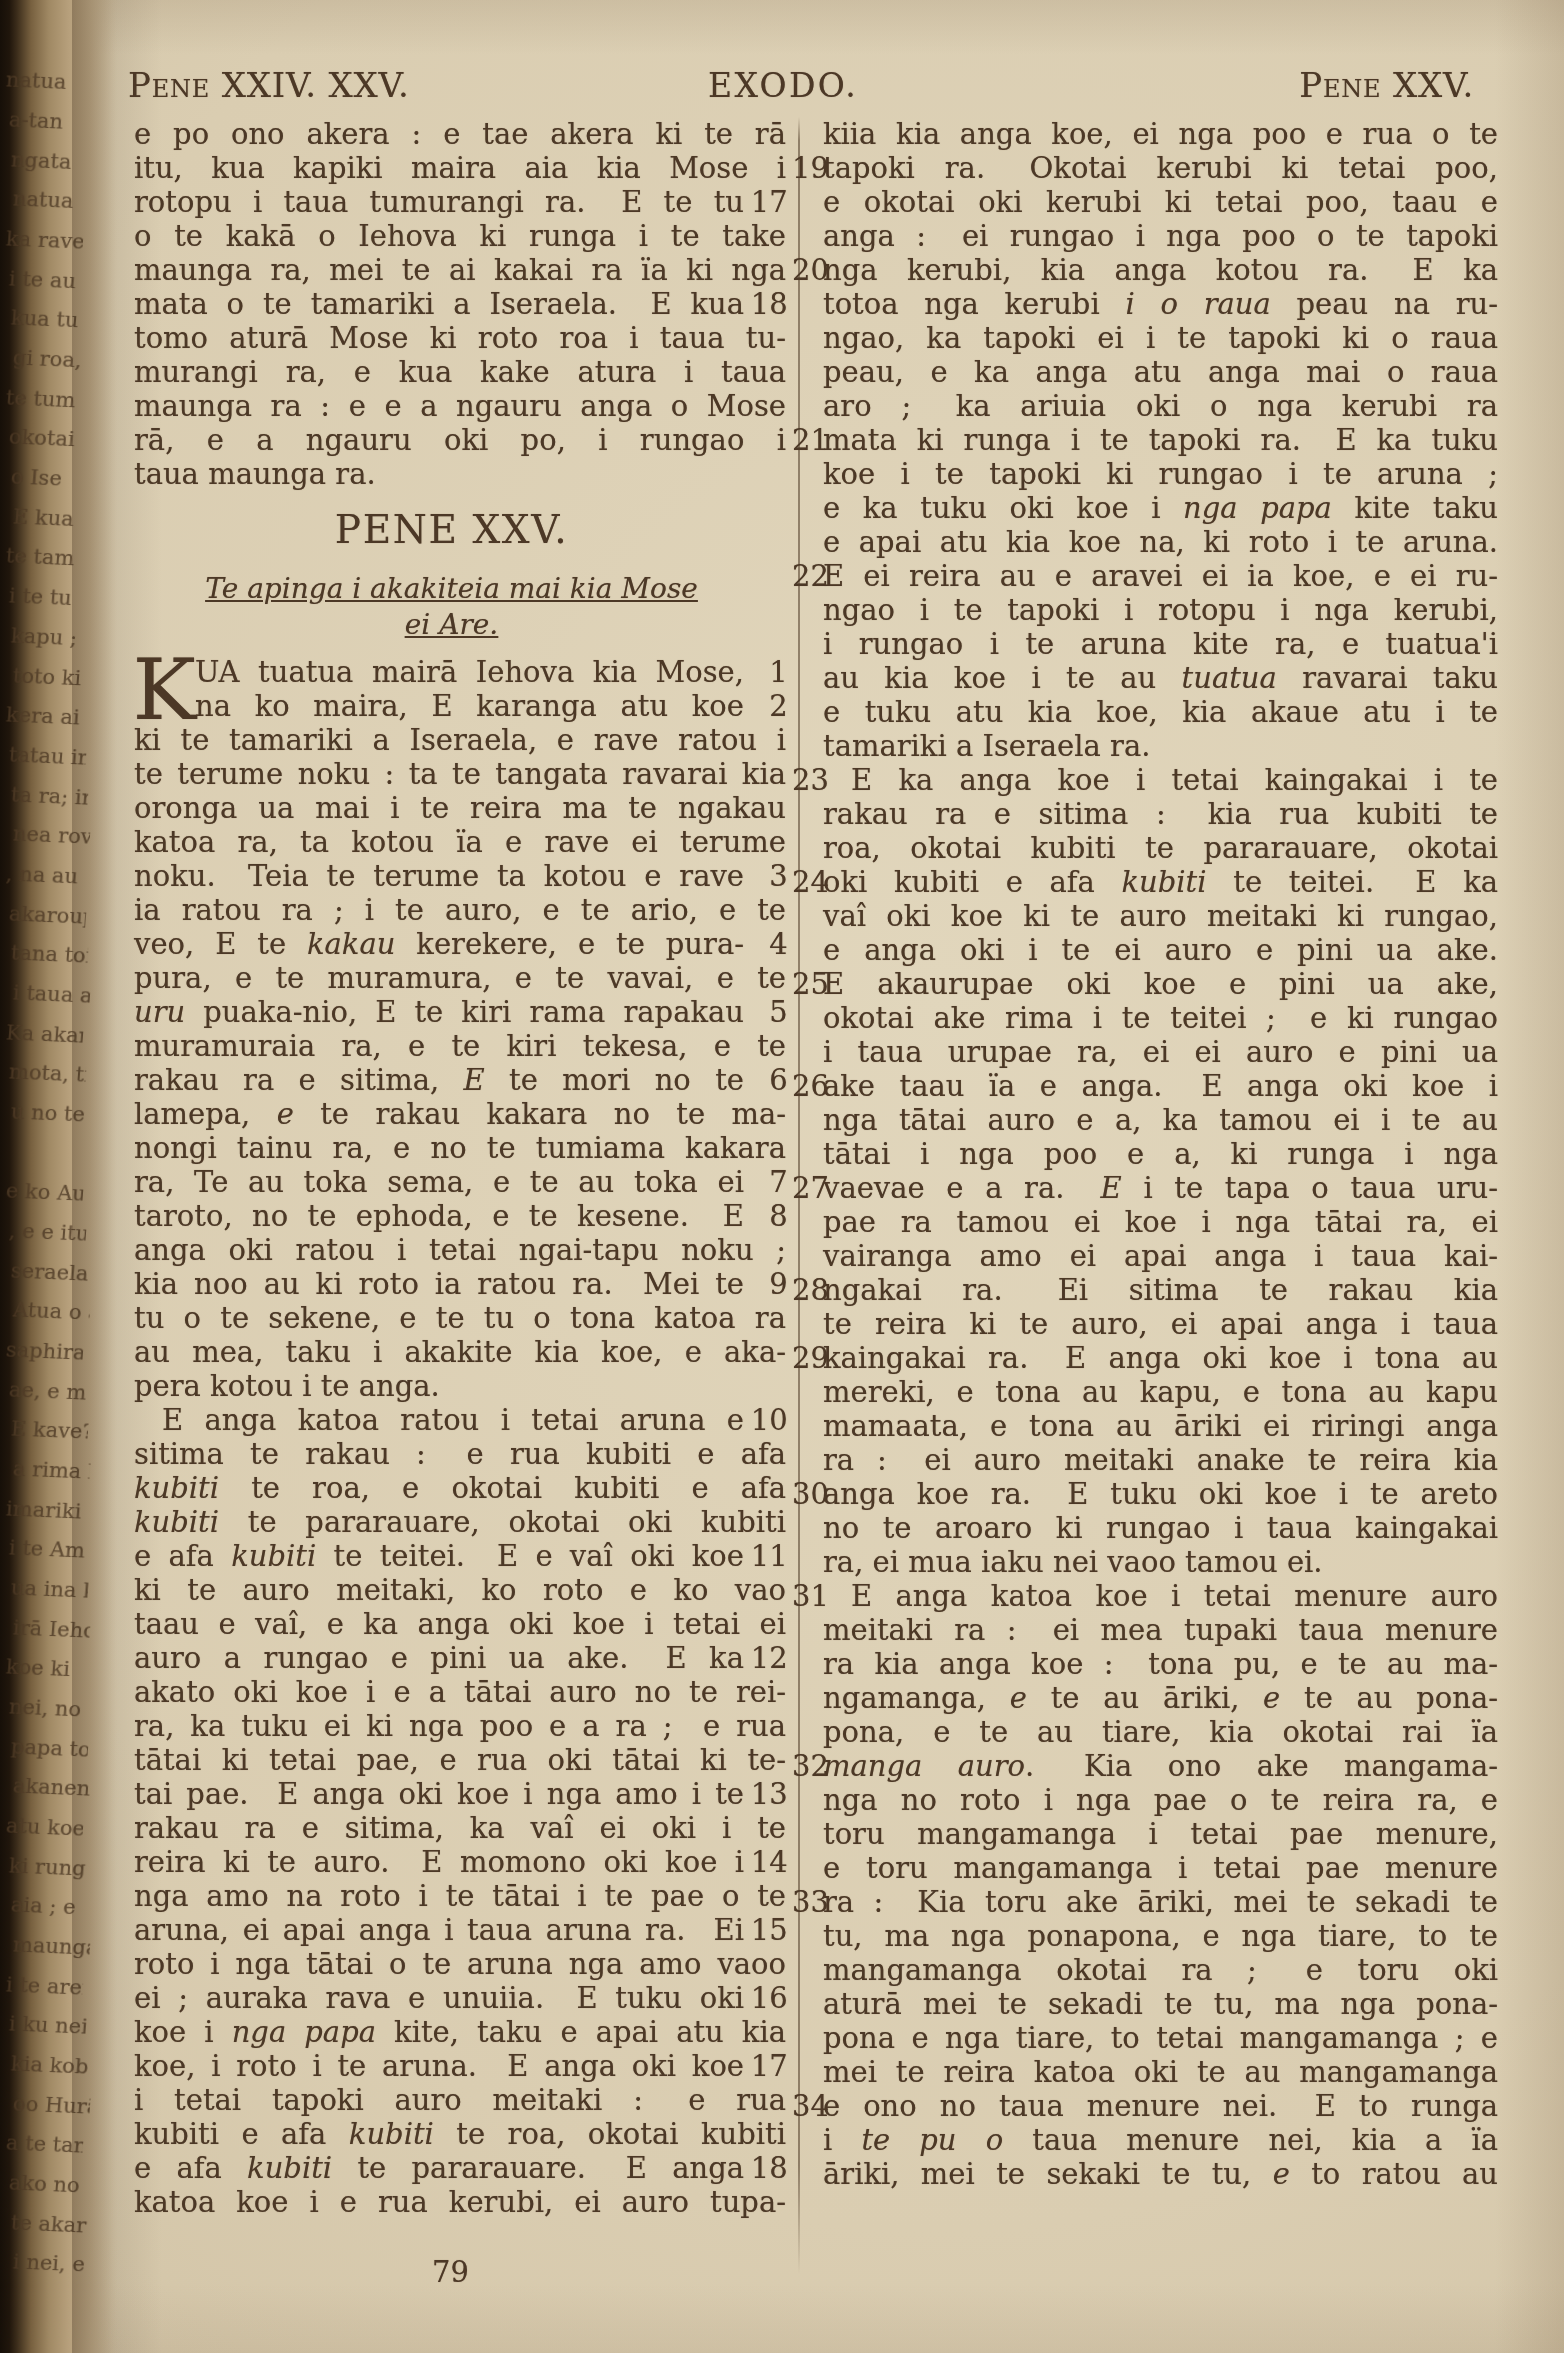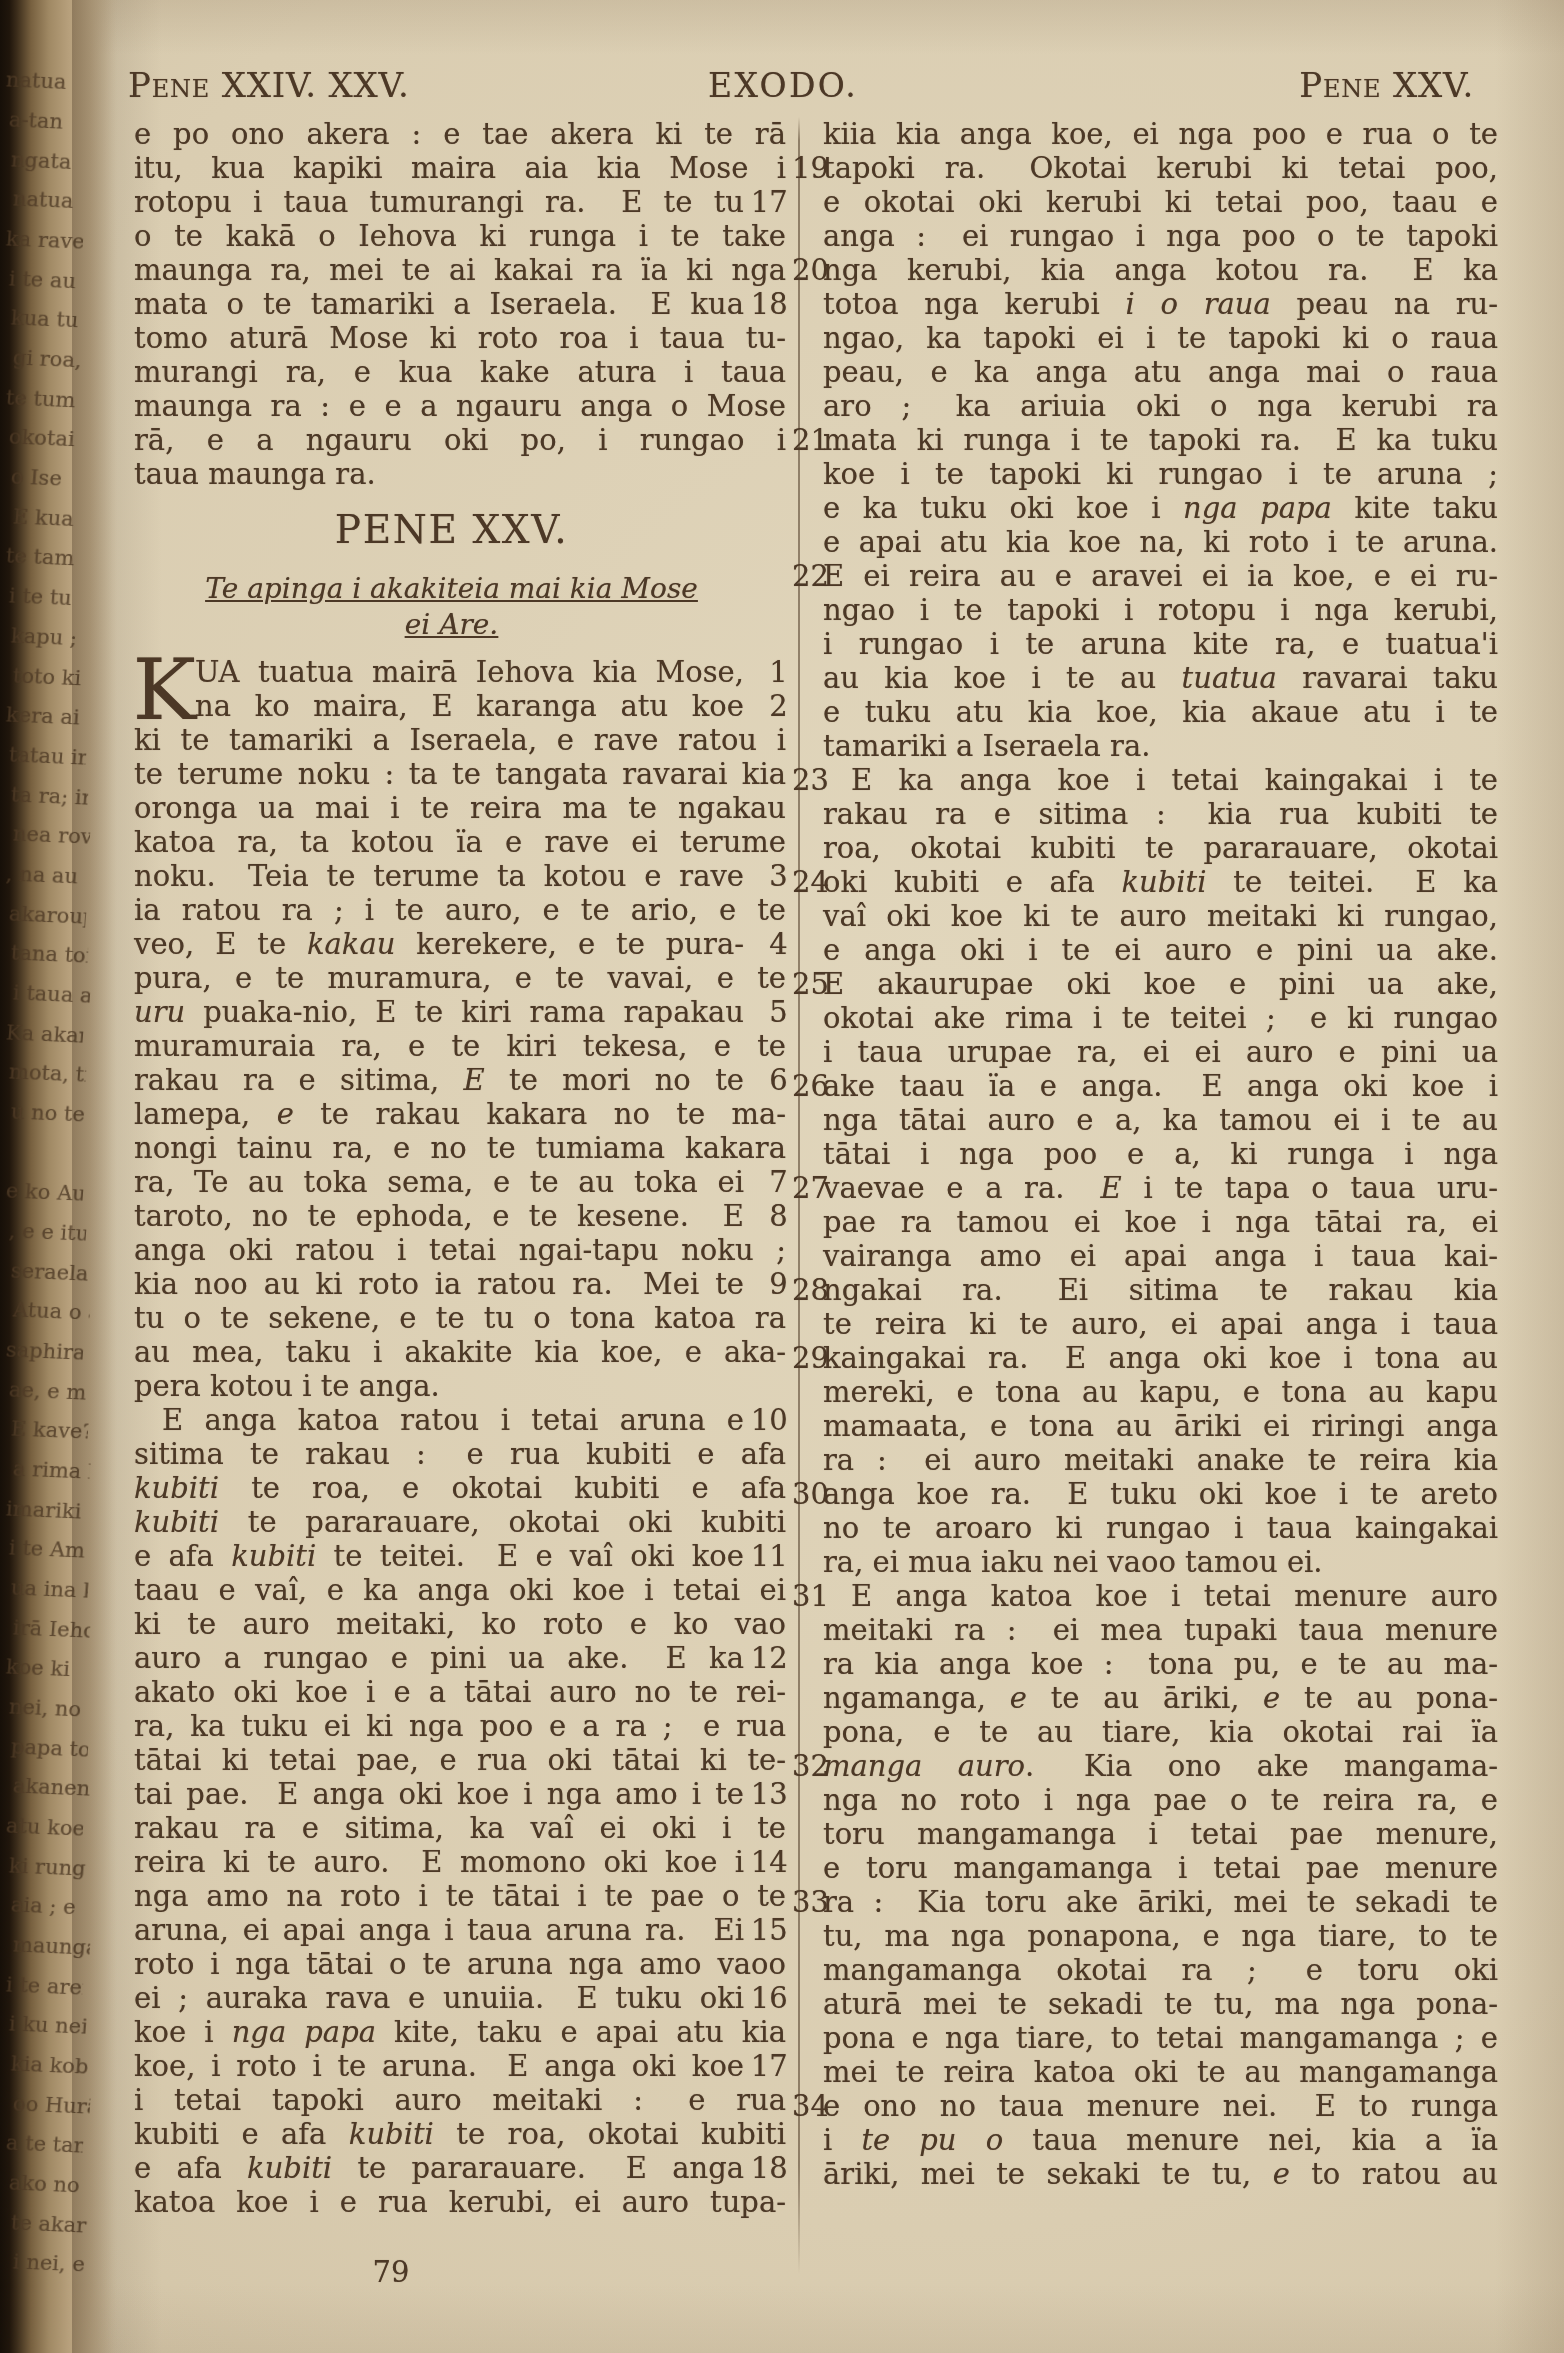--- a/index.html
+++ b/index.html
@@ -47,21 +47,21 @@
   .line.indent{padding-left:28px;}
   .line.numr{padding-right:42px;}
   .line.dc{padding-left:61px;}
   .vnum{position:absolute;top:0;font-size:29px;}
   .vnum-r{right:-1.6px;}
   .vnum-l{left:-31px;}
   .dropcap{position:absolute;left:-1.6px;top:-3.1px;font-size:85px;line-height:75px;}
   .heading{margin-top:11px;height:55px;line-height:55px;font-size:39px;text-align:center;letter-spacing:1.6px;}
   .subtitle{margin-top:14px;margin-bottom:12px;text-decoration:underline;}
   .sline{height:36px;line-height:36px;font-style:italic;text-align:center;font-size:28px;}
-  .pageno{position:absolute;left:313px;top:2255px;width:156px;text-align:center;font-size:29px;}
+  .pageno{position:absolute;left:313px;top:2255px;width:156px;text-align:right;font-size:29px;}
 </style>
 </head>
 <body>
 
 <div class="page">
   <div class="binding" id="binding">
       <div class="frag" style="top: 70px; left: 6.3px;">natua</div>
       <div class="frag" style="top: 110px; left: 8.6px;">a-tan</div>
       <div class="frag" style="top: 150px; left: 11px;">ngata</div>
       <div class="frag" style="top: 189px; left: 13.3px;">natua</div>
@@ -166,22 +166,22 @@
         <div class="line">anga oki ratou i tetai ngai-tapu noku ;</div>
         <div class="line numr">kia noo au ki roto ia ratou ra.  Mei te<span class="vnum vnum-r">9</span></div>
         <div class="line">tu o te sekene, e te tu o tona katoa ra</div>
         <div class="line">au mea, taku i akakite kia koe, e aka-</div>
         <div class="line end">pera kotou i te anga.</div>
         <div class="line indent numr">E anga katoa ratou i tetai aruna e<span class="vnum vnum-r">10</span></div>
         <div class="line">sitima te rakau :  e rua kubiti e afa</div>
         <div class="line"><i>kubiti</i> te roa, e okotai kubiti e afa</div>
         <div class="line"><i>kubiti</i> te pararauare, okotai oki kubiti</div>
         <div class="line numr">e afa <i>kubiti</i> te teitei.  E e vaî oki koe<span class="vnum vnum-r">11</span></div>
+        <div class="line">ki te auro meitaki, ko roto e ko vao</div>
         <div class="line">taau e vaî, e ka anga oki koe i tetai ei</div>
-        <div class="line">ki te auro meitaki, ko roto e ko vao</div>
         <div class="line numr">auro a rungao e pini ua ake.  E ka<span class="vnum vnum-r">12</span></div>
         <div class="line">akato oki koe i e a tātai auro no te rei-</div>
         <div class="line">ra, ka tuku ei ki nga poo e a ra ;  e rua</div>
         <div class="line">tātai ki tetai pae, e rua oki tātai ki te-</div>
         <div class="line numr">tai pae.  E anga oki koe i nga amo i te<span class="vnum vnum-r">13</span></div>
         <div class="line">rakau ra e sitima, ka vaî ei oki i te</div>
         <div class="line numr">reira ki te auro.  E momono oki koe i<span class="vnum vnum-r">14</span></div>
         <div class="line">nga amo na roto i te tātai i te pae o te</div>
         <div class="line numr">aruna, ei apai anga i taua aruna ra.  Ei<span class="vnum vnum-r">15</span></div>
         <div class="line">roto i nga tātai o te aruna nga amo vaoo</div>

